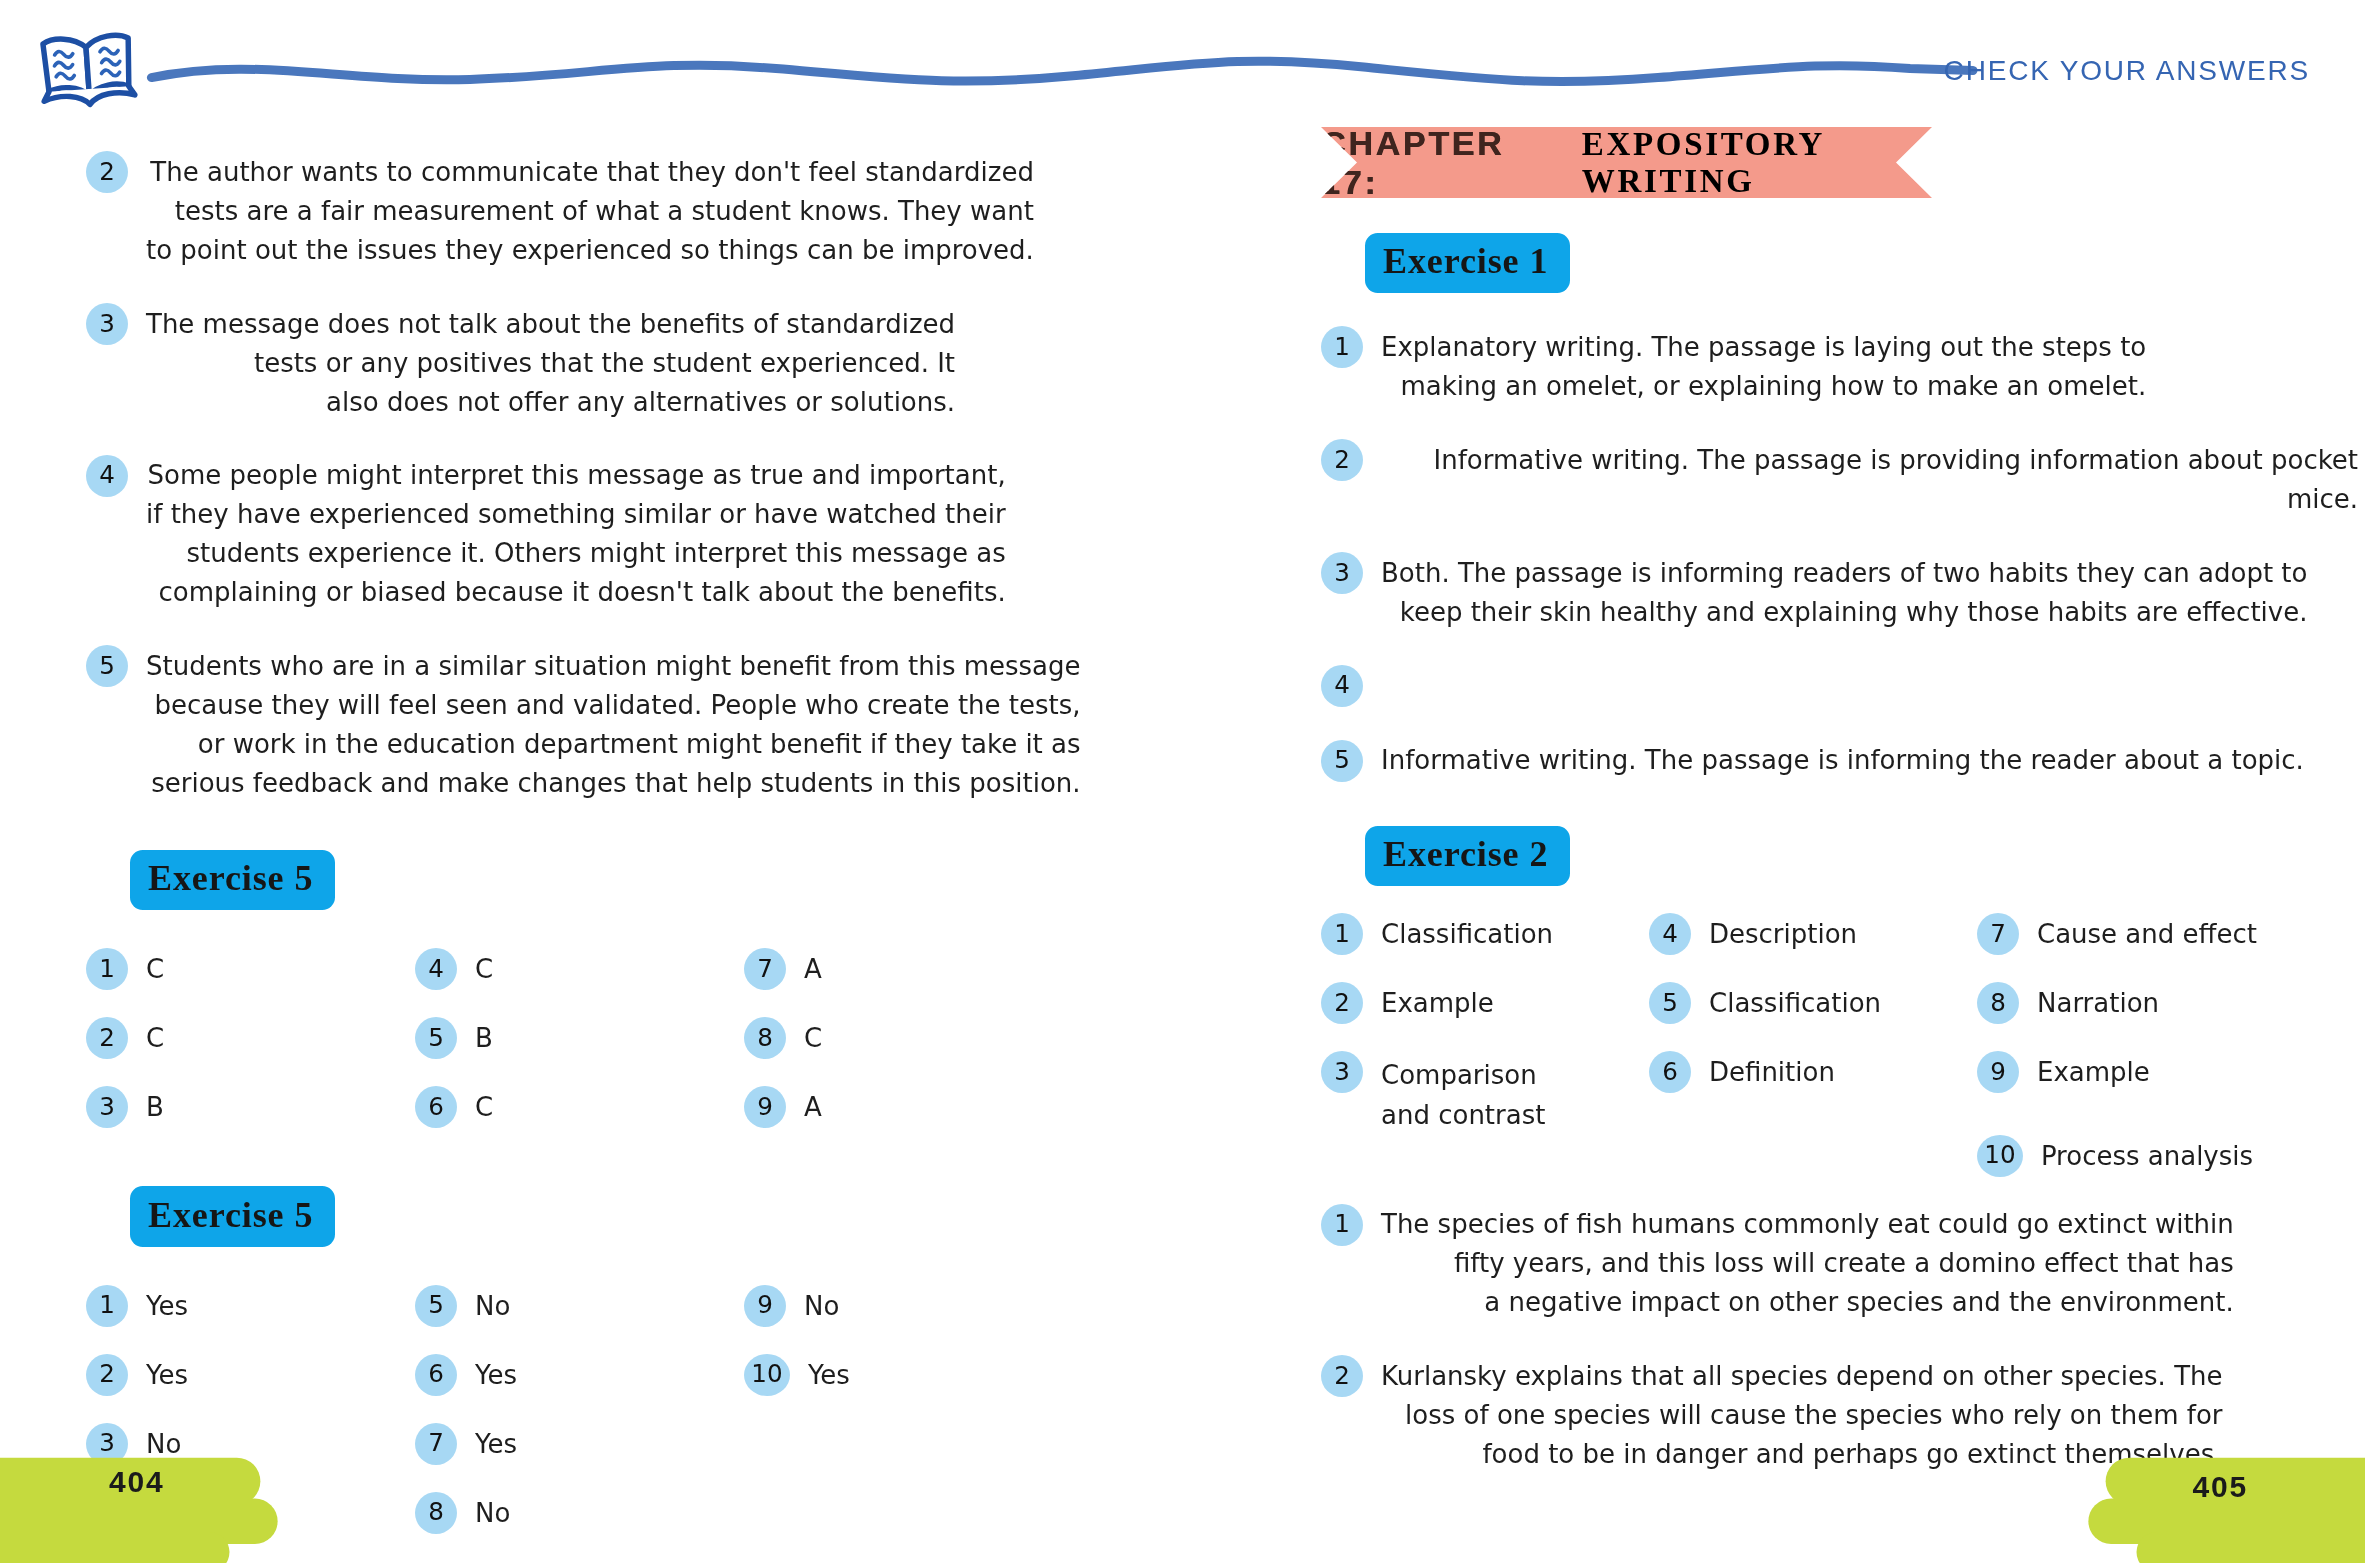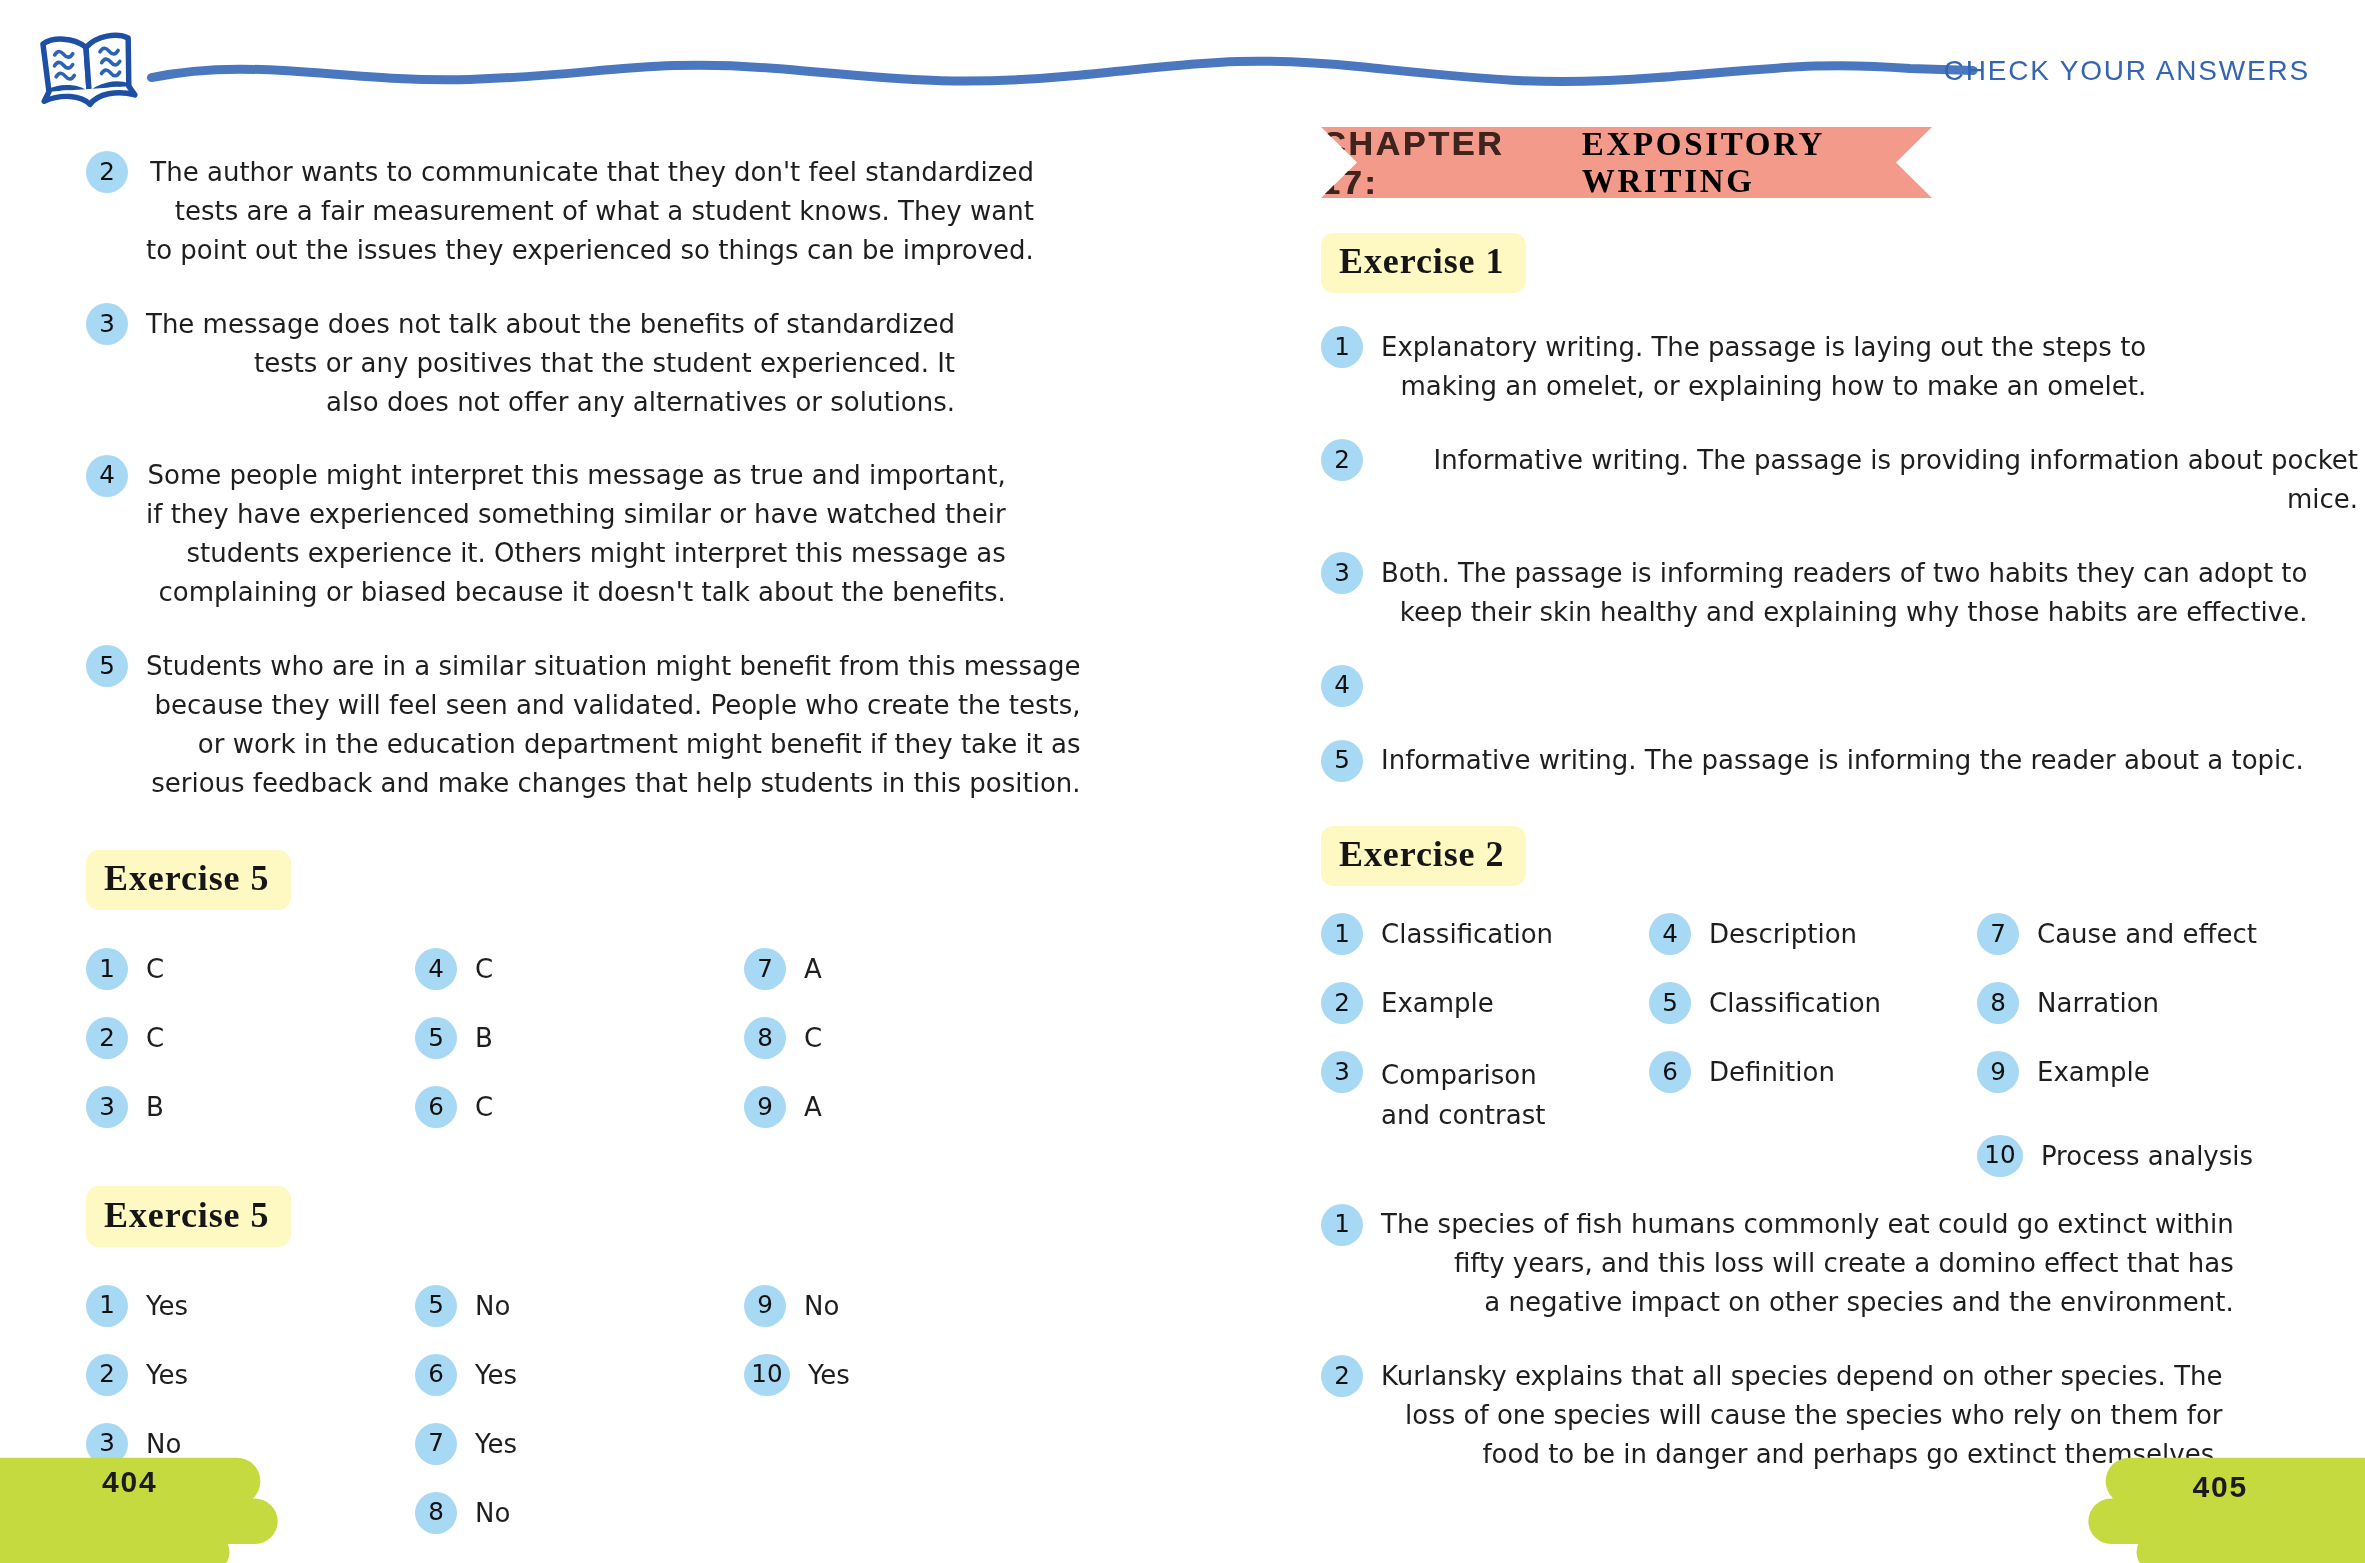--- a/index.html
+++ b/index.html
@@ -31,24 +31,24 @@
   .circle {
     flex:none; min-width:42px; height:42px; padding:0 7.3px;
     background:#a7d8f4; border-radius:50%;
     display:inline-flex; align-items:center; justify-content:center;
     font-size:24.6px; color:#111; line-height:1;
   }
 
   
   .ex-head-wrap { margin:0; }
   .ex-head {
-    display:inline-block; background:#fef9c3; border-radius:12.7px;
+    display:inline-block; background:#0ea5e9; border-radius:12.7px;
     padding:7.3px 22px 11px 18px;
     font-family:"Liberation Serif", serif; font-weight:bold;
-    font-size:36px; letter-spacing:0.9px; color:#161616;
+    font-size:36px; letter-spacing:0.9px; color:#161616;margin-left:44px;
   }
 
   
   .grid { display:flex; align-items:flex-start; }
   .grid .gcol { display:flex; flex-direction:column; }
   .ans { display:flex; gap:18px; margin-bottom:27px; align-items:flex-start; }
   .ans-text { font-size:26px; line-height:42px; white-space:pre-line; }
   .ans .multi { line-height:40px; padding-top:3.6px; }
 
   .ex7-col1,.ex8-col1 { width:329px; }
@@ -74,21 +74,21 @@
   }
 
   
   .blob { position:absolute; bottom:0; width:328px; height:109px; }
   .blob-left  { left:-9px; }
   .blob-right { right:-9px; }
   .pageno {
     position:absolute; font-family:"Liberation Sans", sans-serif;
     font-weight:bold; font-size:30px; letter-spacing:1.8px; color:#1b1b1b;
   }
-  .pageno-left  { left:111px; top:11px; }
+  .pageno-left  { left:118px; top:11px; }
   .pageno-right { right:127px; top:16px; }
 
   
   .mt-ex7 { margin-top:47px; margin-bottom:38px; }
   .mt-ex8 { margin-top:31px; margin-bottom:38px; }
   .mb-ex1 { margin-bottom:33px; }
   .mt-ex2 { margin-top:44px; margin-bottom:27px; }
   .mt-ex3 { margin-top:38px; margin-bottom:33px; }
 </style>
 </head>

